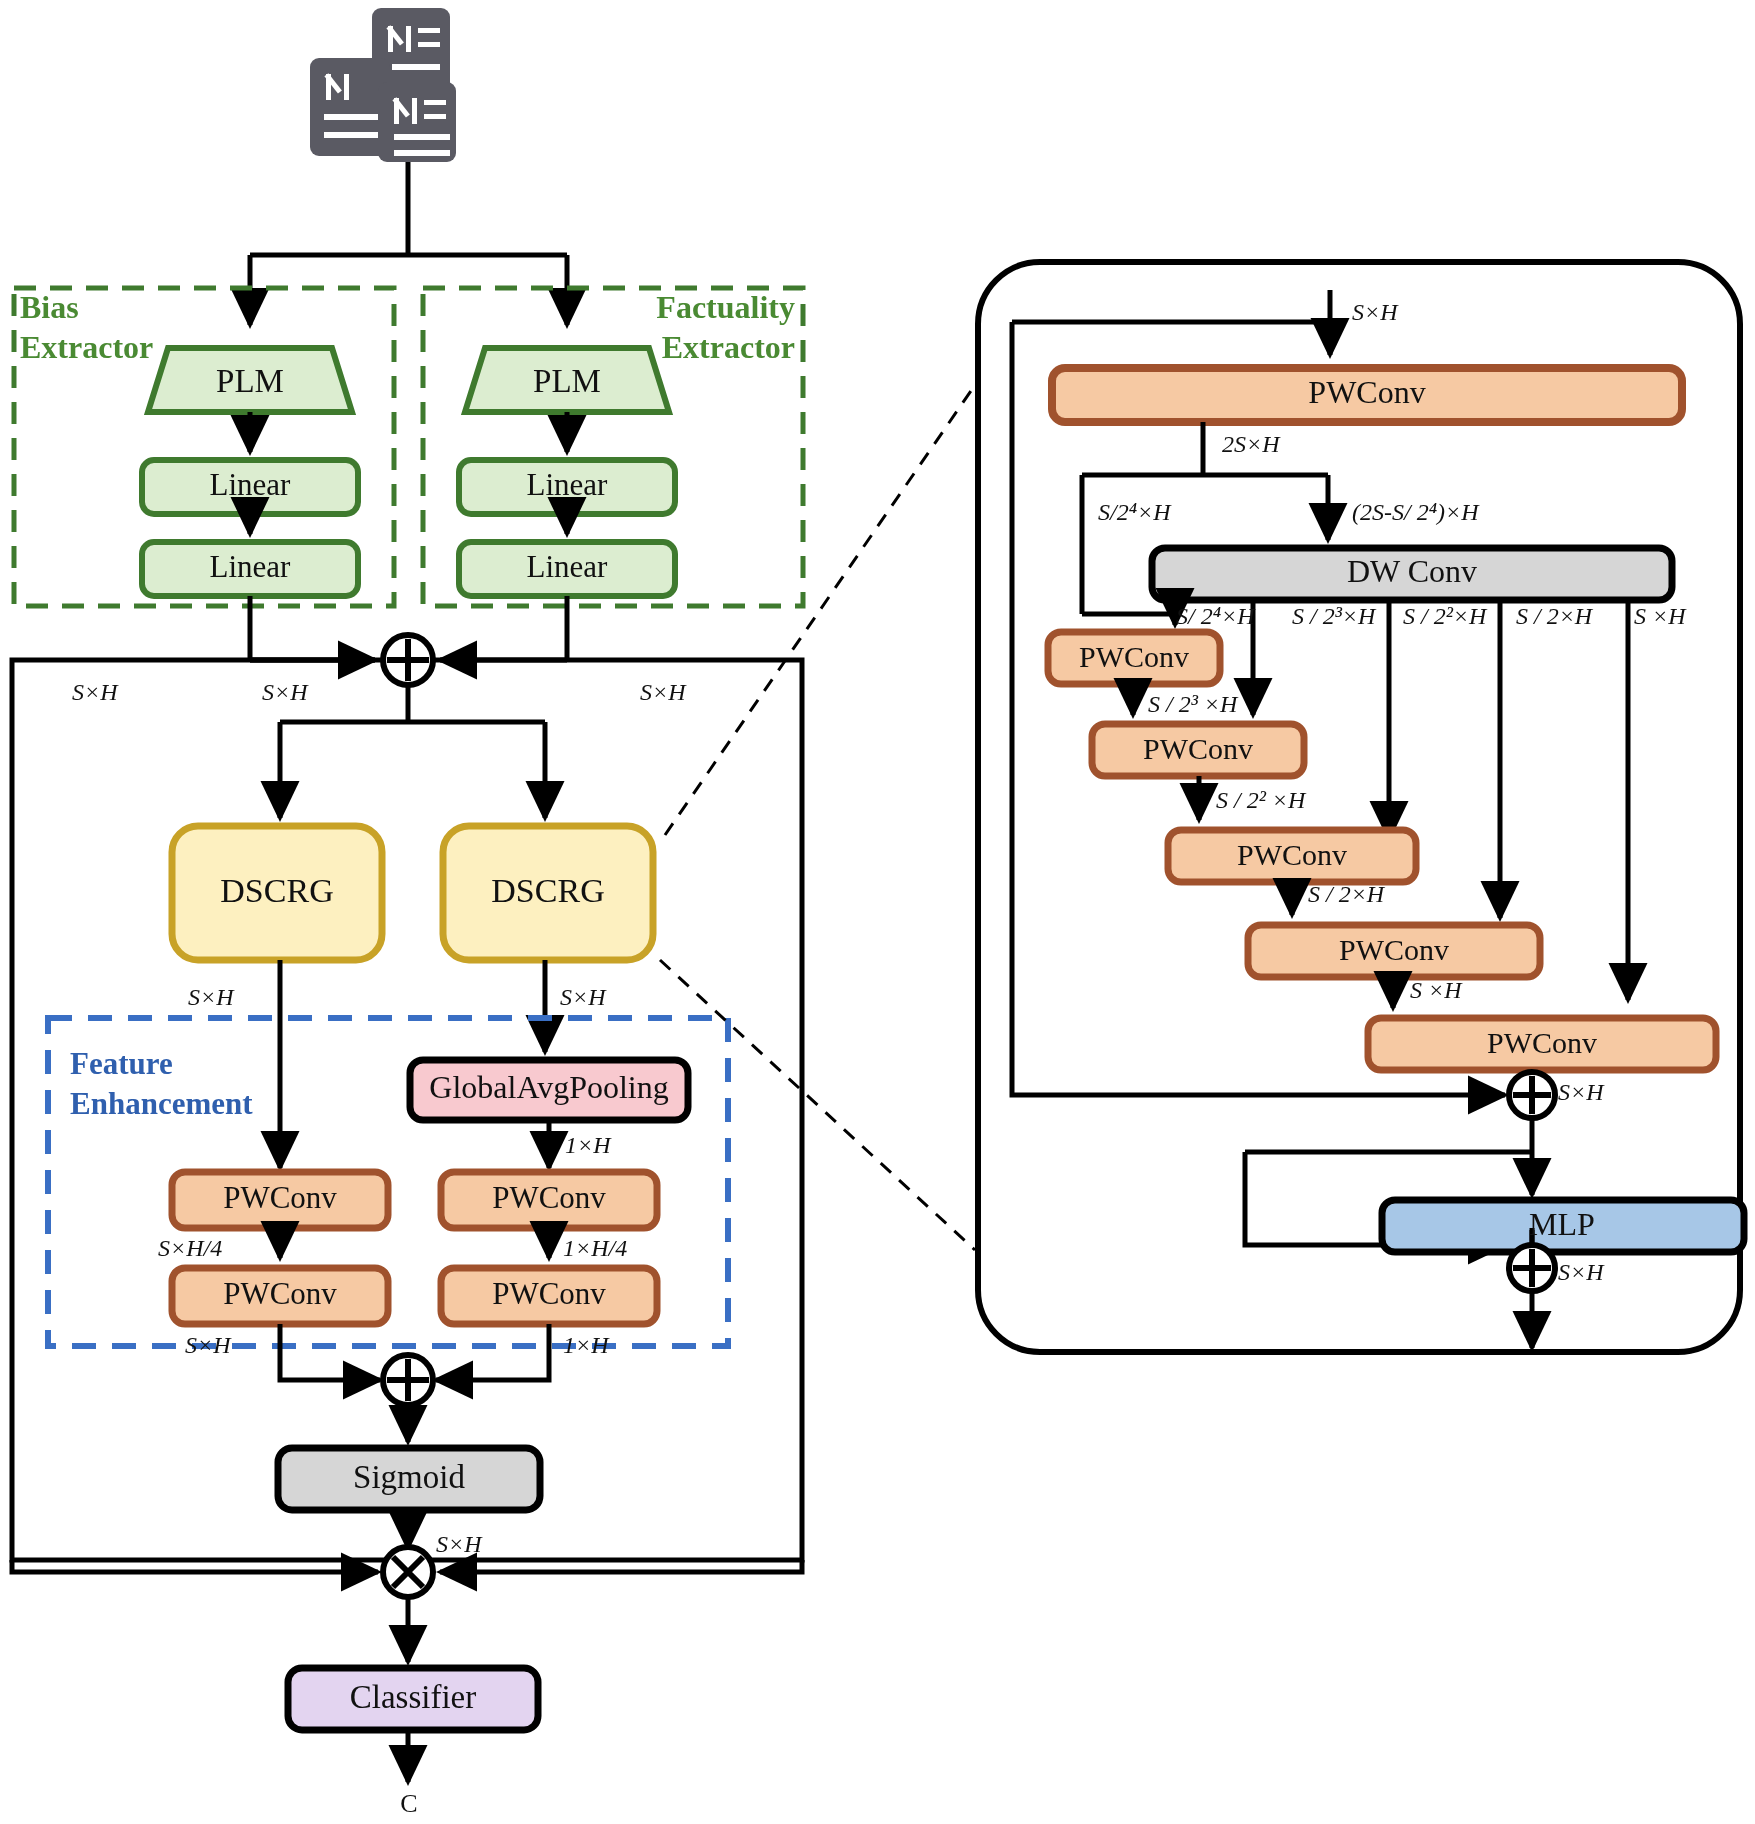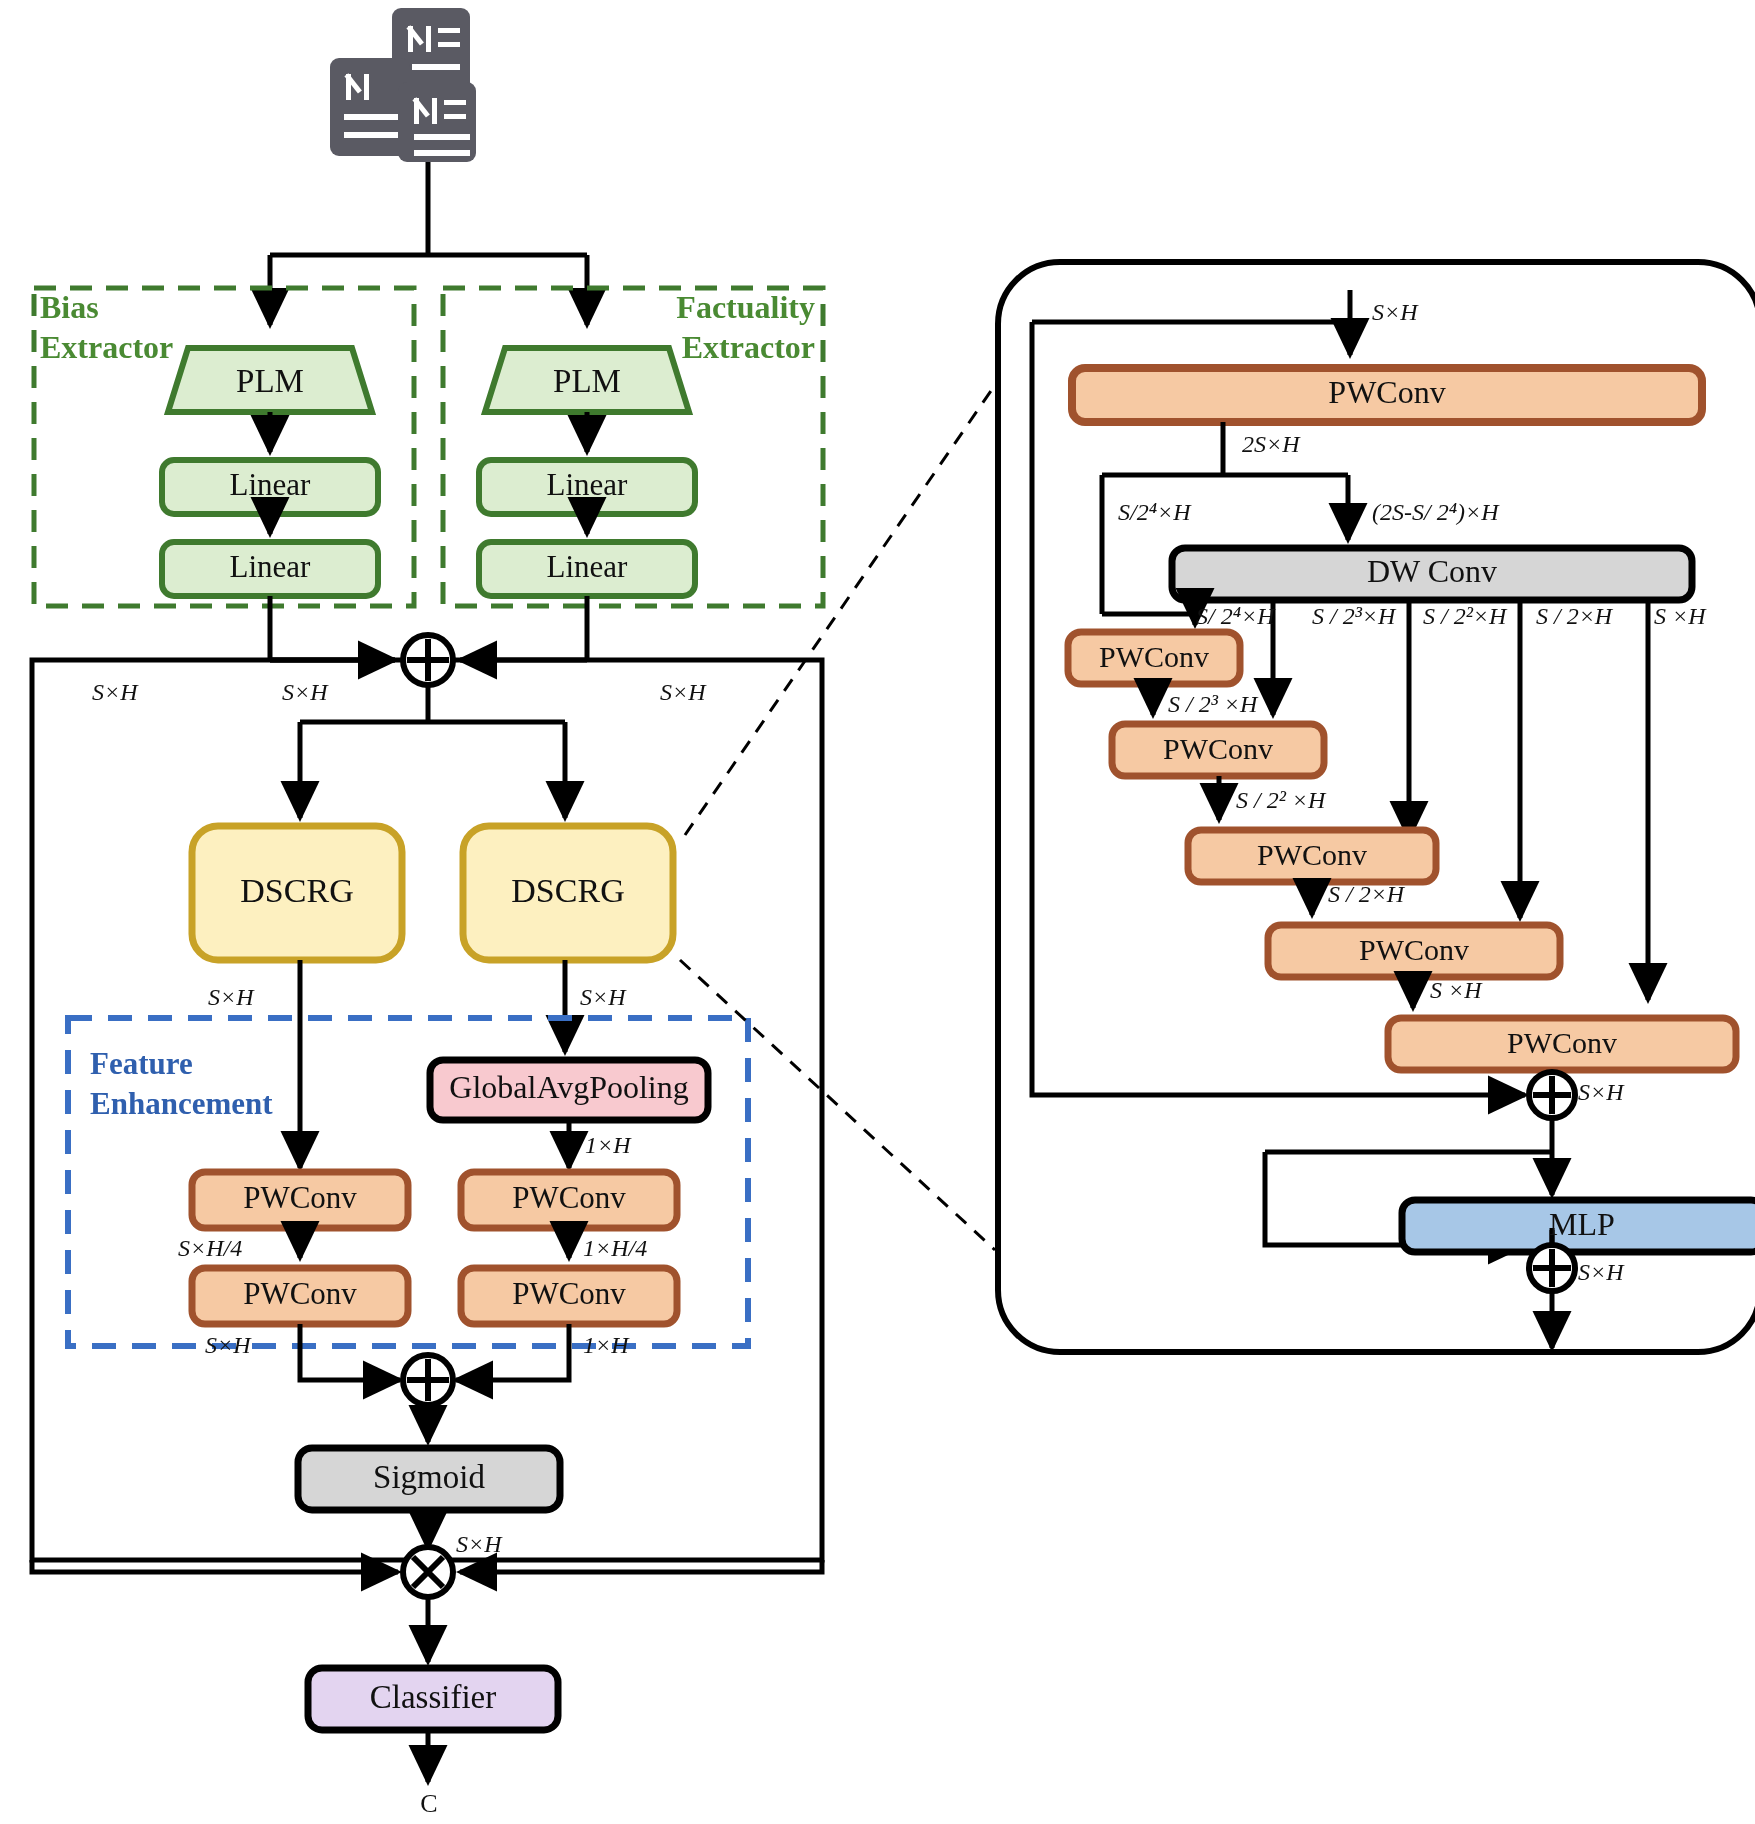--- a/index.html
+++ b/index.html
@@ -1,17 +1,17 @@
 <!DOCTYPE html>
 <html><head>
 <meta charset="utf-8">
 <style>
   html,body{margin:0;padding:0;background:#ffffff;}
   body{width:1755px;height:1824px;font-family:"Liberation Serif",serif;overflow:hidden;}
-  #diagram{position:relative;width:1549px;height:1824px;margin-left:20px;}
+  #diagram{position:relative;width:1549px;height:1824px;}
   svg{position:absolute;left:0;top:0;}
   .nodeLabel{font-family:"Liberation Serif",serif;text-anchor:middle;dominant-baseline:middle;fill:#111;}
   .shapeLabel{font-family:"Liberation Serif",serif;font-style:italic;fill:#111;font-size:24px;}
   .groupLabel{font-family:"Liberation Serif",serif;font-weight:bold;}
 </style>
 </head>
 <body>
 
 <div id="diagram">
 <svg width="1755" height="1824" viewBox="0 0 1755 1824" xmlns="http://www.w3.org/2000/svg">

